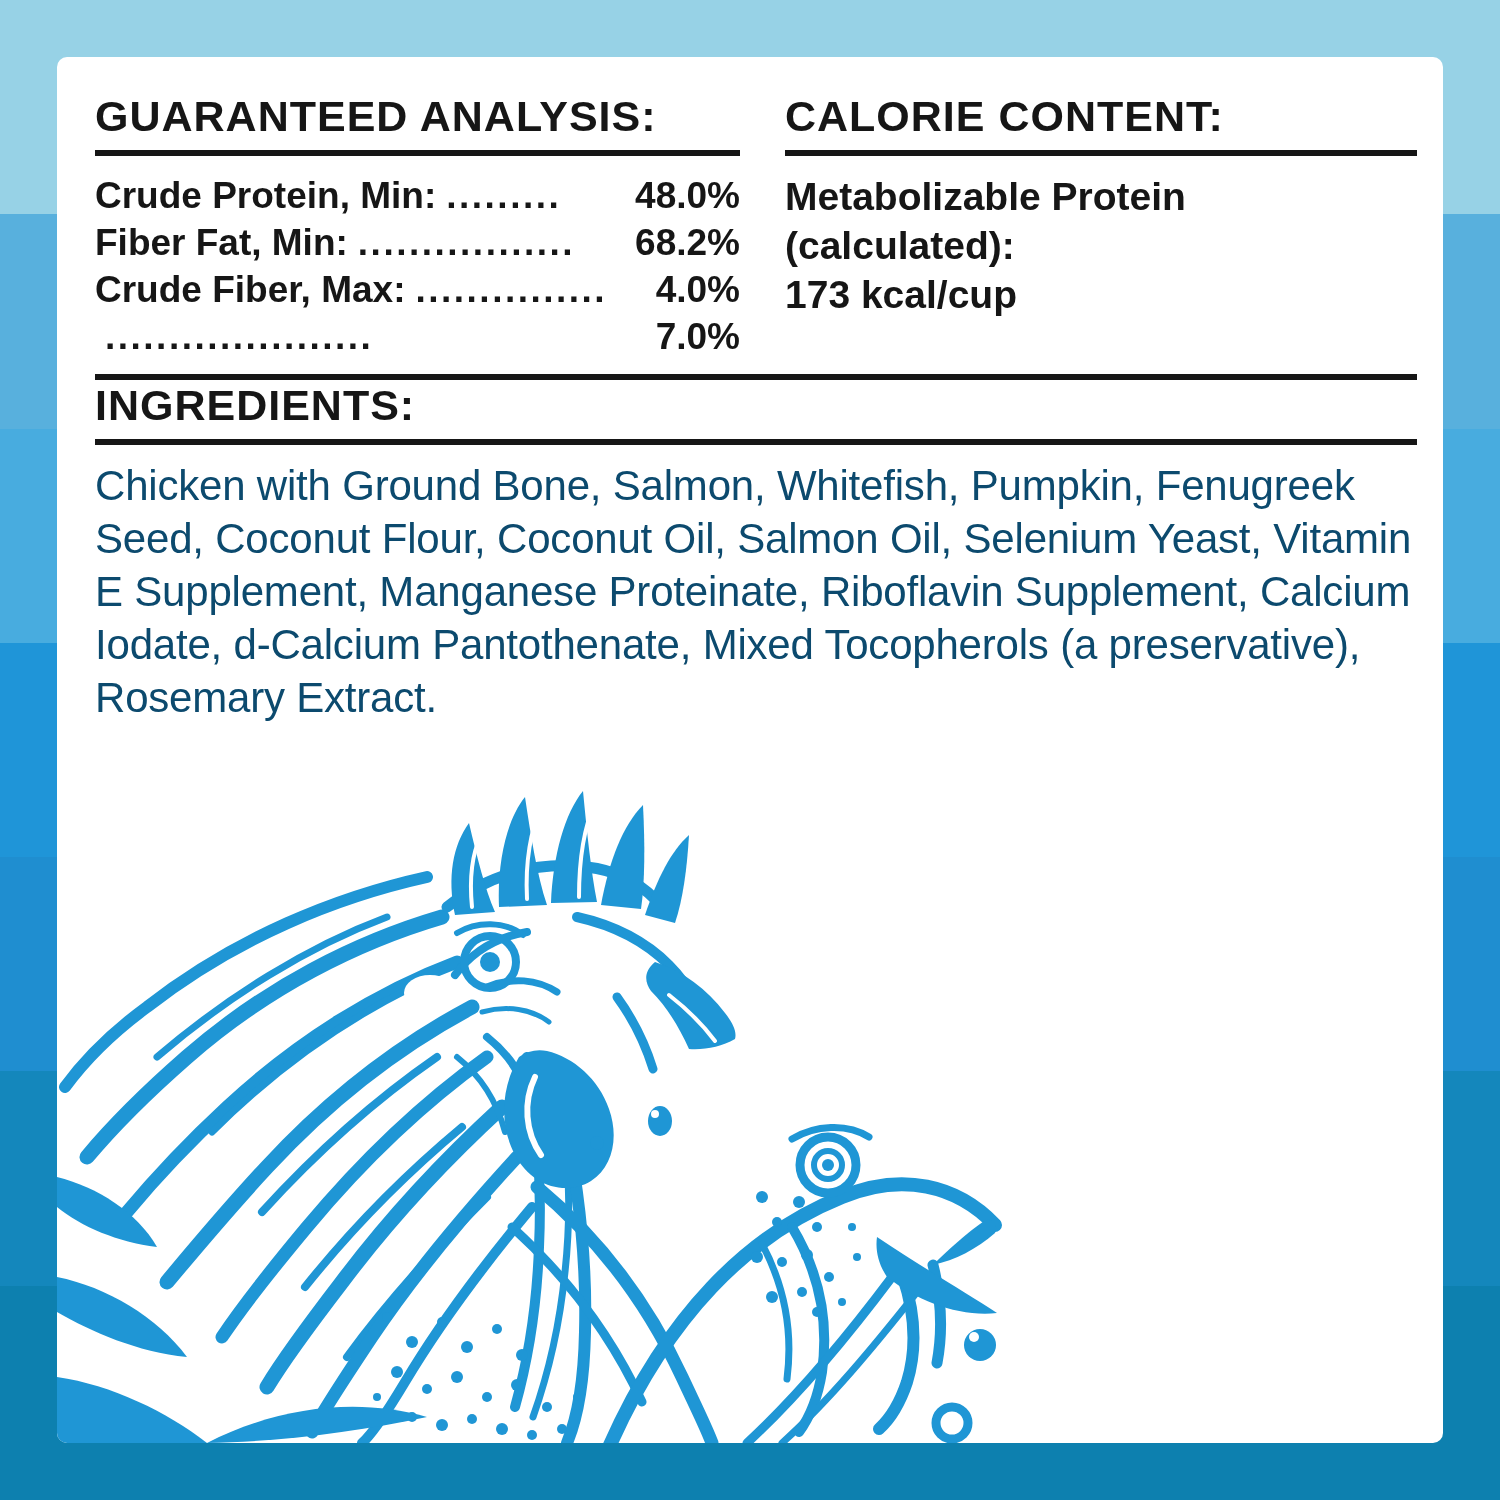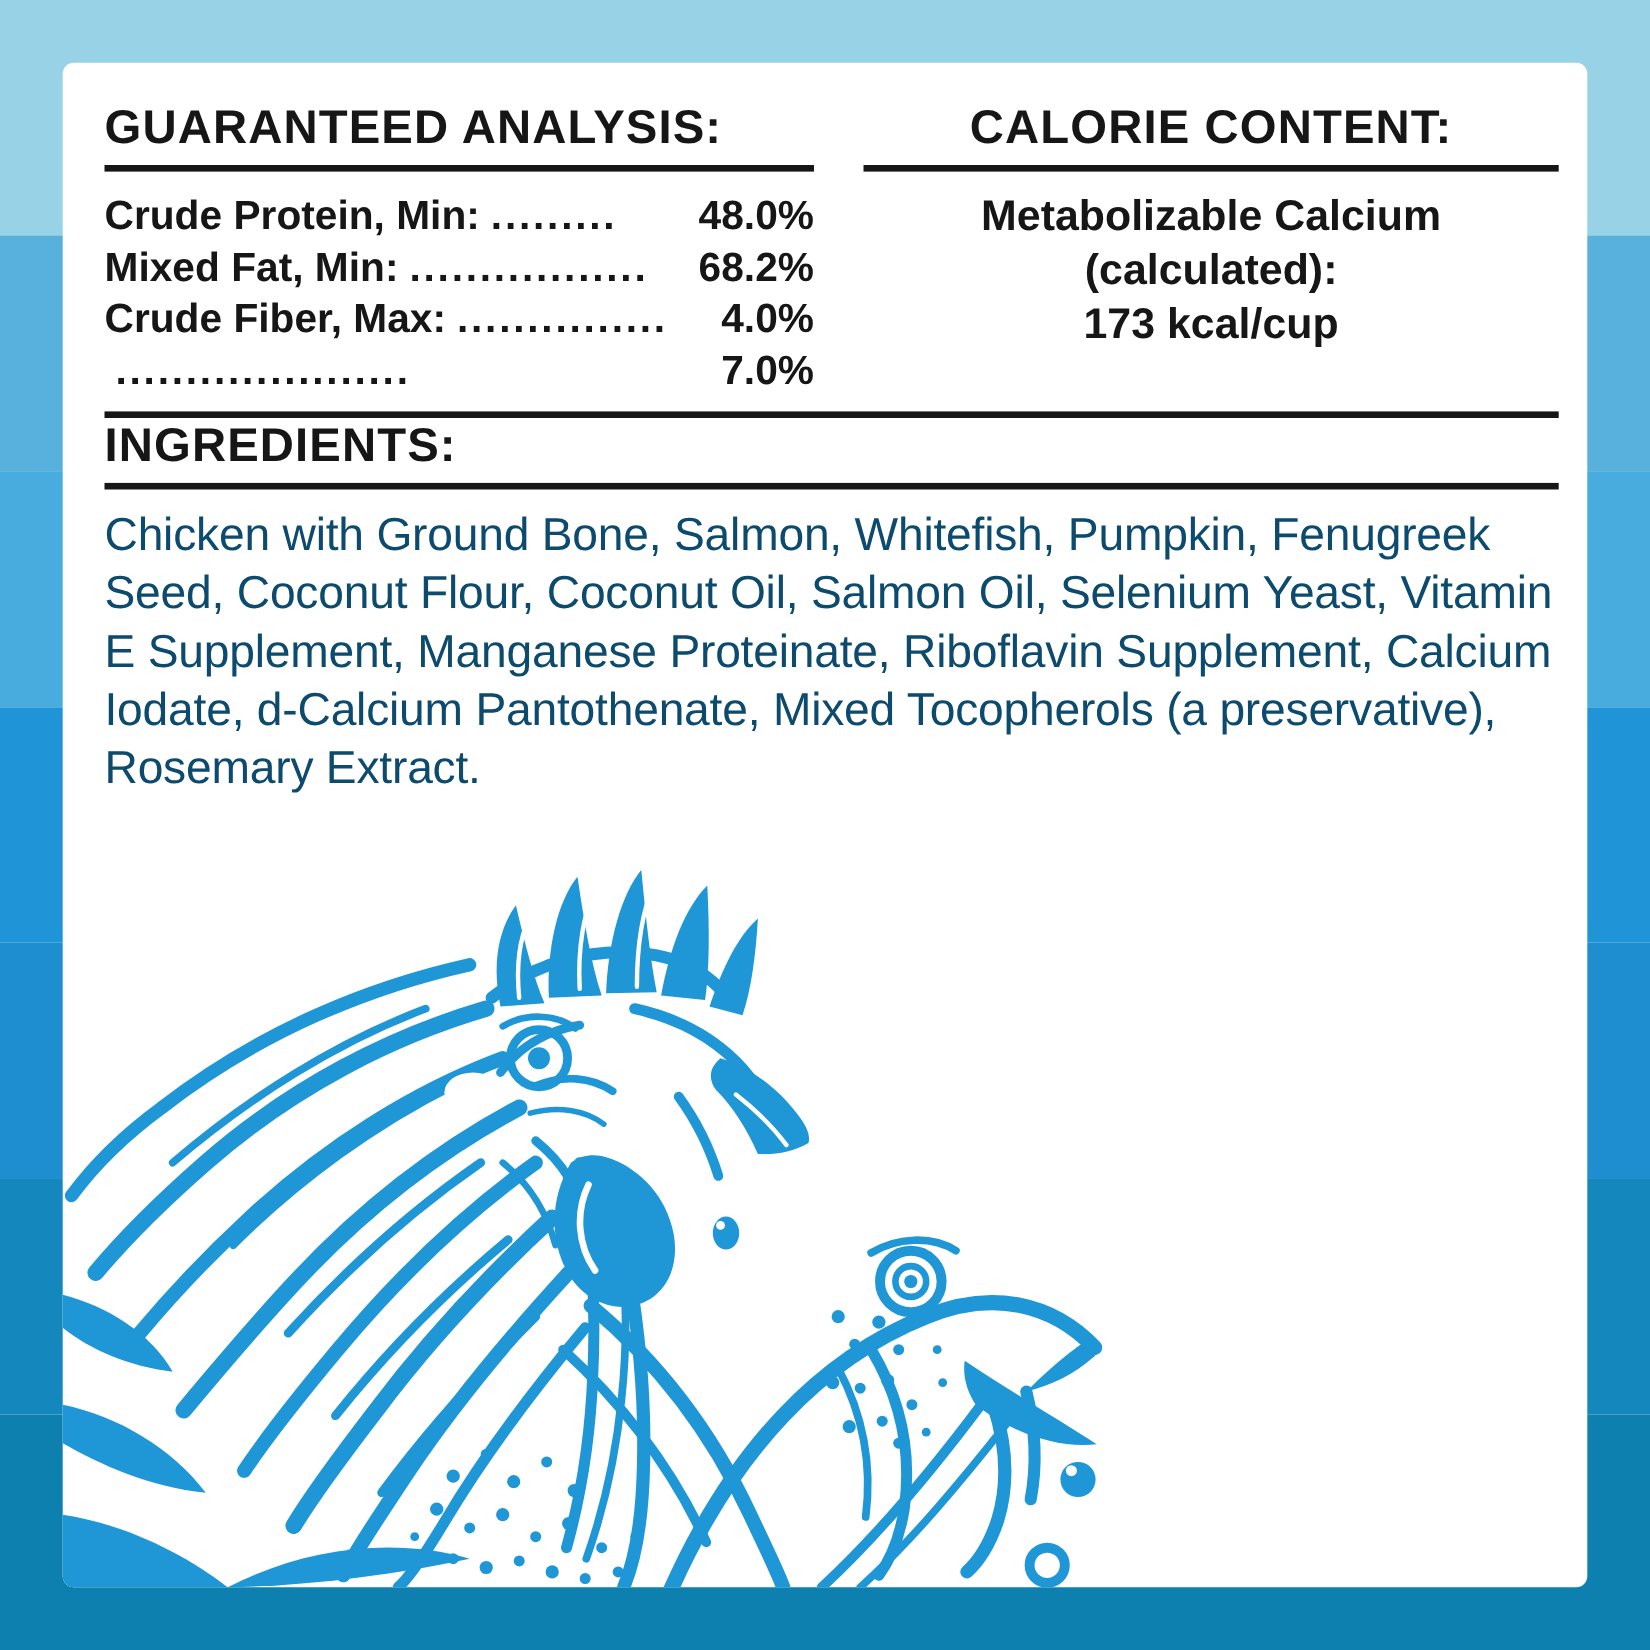--- a/index.html
+++ b/index.html
@@ -11,21 +11,21 @@
   .bg{position:absolute;inset:0;display:flex;flex-direction:column;}
   .bg .band{flex:1 1 0;}
   
   .card{
     position:absolute;left:57px;top:57px;width:1386px;height:1386px;
     background:#ffffff;border-radius:10px;overflow:hidden;
     padding:34px 26px 0 38px;box-sizing:border-box;
   }
   .cols{display:flex;gap:45px;}
   .col-left{width:645px;flex:0 0 645px;}
-  .col-right{flex:1 1 auto;text-align:center;}
+  .col-right{flex:1 1 auto;}
   h2.sec-title{
     margin:0;font-size:43px;line-height:50px;font-weight:700;
     letter-spacing:1px;white-space:nowrap;
   }
   .rule{height:6px;background:#161616;margin-top:9px;}
   .rule.full{width:100%;}
   .ga-rows{margin-top:16px;}
   .ga-row{
     display:flex;align-items:center;white-space:nowrap;
     font-size:37px;line-height:47px;font-weight:700;
@@ -67,41 +67,41 @@
     <section class="col-left">
       <h2 class="sec-title">GUARANTEED ANALYSIS:</h2>
       <div class="rule"></div>
       <div class="ga-rows">
         <div class="ga-row">
           <span class="ga-label">Crude Protein, Min:</span>
           <span class="ga-dots">.........</span>
           <span class="ga-value">48.0%</span>
         </div>
         <div class="ga-row">
-          <span class="ga-label">Mixed Fat, Min:</span>
+          <span class="ga-label">Fiber Fat, Min:</span>
           <span class="ga-dots">.................</span>
           <span class="ga-value">68.2%</span>
         </div>
         <div class="ga-row">
           <span class="ga-label">Crude Fiber, Max:</span>
           <span class="ga-dots">...............</span>
           <span class="ga-value">4.0%</span>
         </div>
         <div class="ga-row">
           <span class="ga-dots">.....................</span>
           <span class="ga-value">7.0%</span>
         </div>
       </div>
     </section>
 
     <section class="col-right">
       <h2 class="sec-title">CALORIE CONTENT:</h2>
       <div class="rule"></div>
       <div class="cal-lines">
-        <div>Metabolizable Calcium</div>
+        <div>Metabolizable Protein</div>
         <div>(calculated):</div>
         <div>173 kcal/cup</div>
       </div>
     </section>
 
   </div>
 
   <div class="rule full divider"></div>
 
   <h2 class="sec-title ing-title">INGREDIENTS:</h2>

